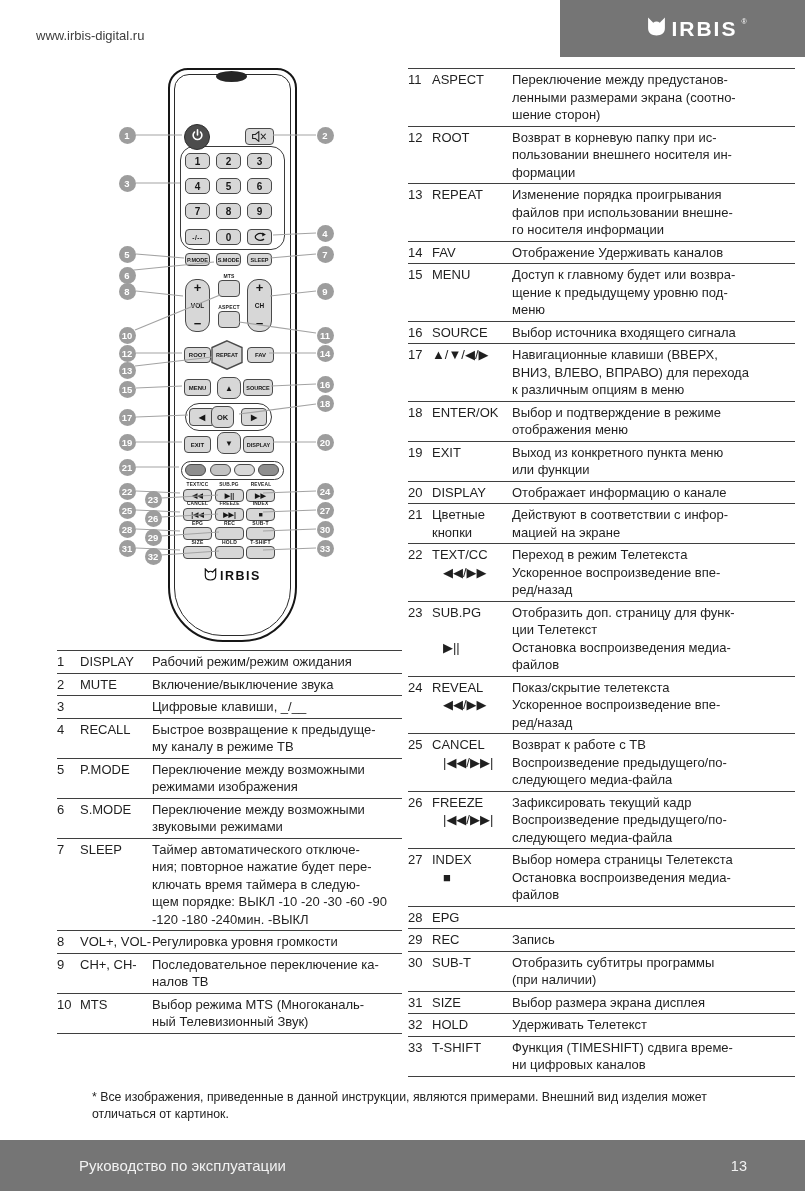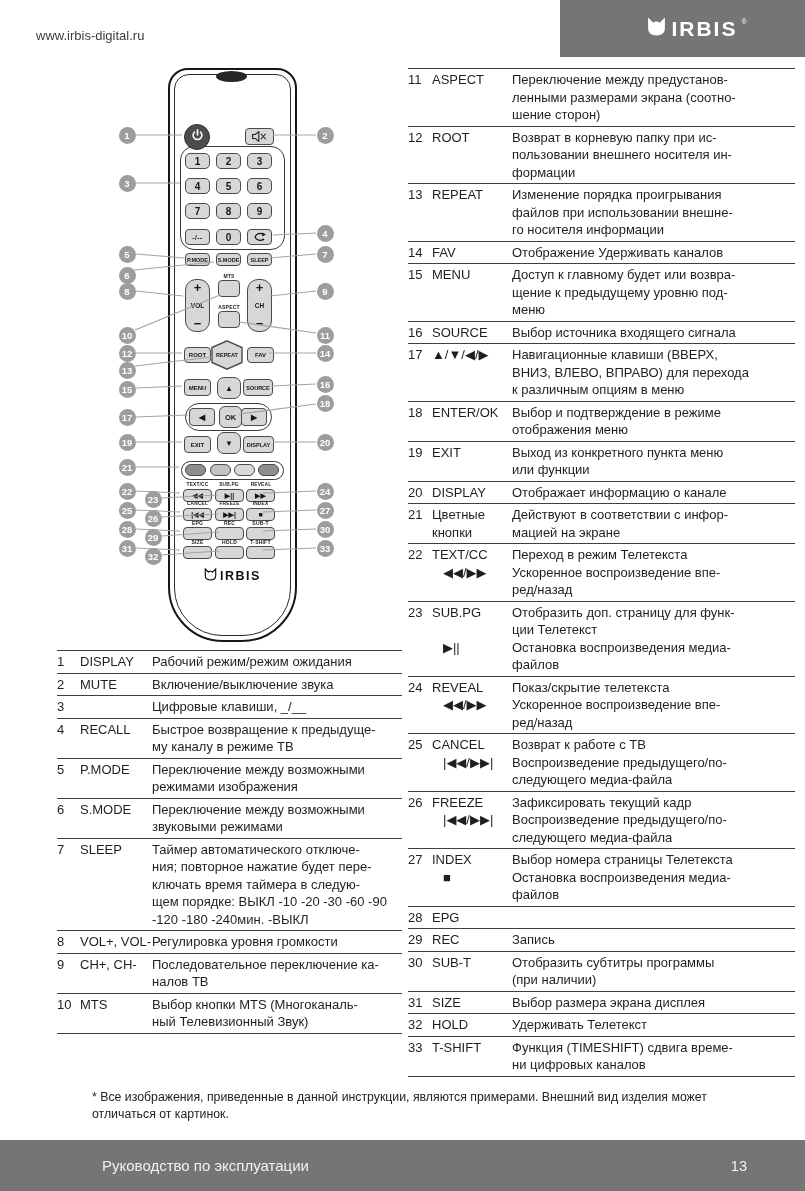--- a/index.html
+++ b/index.html
@@ -50,21 +50,21 @@
   .t-name{width:72px;flex:none;white-space:pre-line;}
   #right-table .t-name{width:80px;}
   .t-part:nth-child(2) .t-name{padding-left:11px;width:61px;}
   #right-table .t-part:nth-child(2) .t-name{width:69px;}
   .t-desc{flex:1;white-space:pre-line;min-width:0;}
 
   
   .footnote{position:absolute;left:92px;top:1089px;width:668px;font-size:12.3px;line-height:16.5px;color:#222;}
   .footer-bar{position:absolute;left:0;top:1140px;width:805px;height:51px;background:#757575;
               display:flex;align-items:center;}
-  .footer-title{color:#f2f2f2;font-size:15px;padding-left:102px;}
+  .footer-title{color:#f2f2f2;font-size:15px;padding-left:79px;}
   .footer-page{color:#f2f2f2;font-size:14.5px;position:absolute;right:58px;}
 </style>
 </head>
 <body>
 
 <div class="site-url">www.irbis-digital.ru</div>
 <div class="brand-box">
   <div class="brand-lockup">
     <span>
       <svg width="21" height="21" viewBox="0 0 20 20">
@@ -179,21 +179,21 @@
       <span>SOURCE</span>
     </div>
 
   <div class="btn" style="left:47px;top:307px;width:24px;height:22px;border-radius:7px;font-size:8px;">
       <span>▲</span>
     </div>
   <div class="grp" style="left:15px;top:333px;width:87px;height:28px;border-radius:14px;"></div>
   <div class="btn" style="left:19px;top:338px;width:26px;height:18px;font-size:8px;">
       <span>◀</span>
     </div>
-  <div class="btn" style="left:49px;top:336px;width:23px;height:22px;border-radius:6px;font-size:7.5px;">
+  <div class="btn" style="left:41px;top:336px;width:23px;height:22px;border-radius:6px;font-size:7.5px;">
       <span>OK</span>
     </div>
   <div class="btn" style="left:71px;top:338px;width:26px;height:18px;font-size:8px;">
       <span>▶</span>
     </div>
   <div class="btn" style="left:47px;top:362px;width:24px;height:22px;border-radius:7px;font-size:8px;">
       <span>▼</span>
     </div>
 
   <div class="btn" style="left:14px;top:366px;width:27px;height:17px;font-size:6px;">
@@ -416,21 +416,21 @@
           <div class="t-desc">Последовательное переключение ка-
 налов ТВ</div>
         </div>
       </div>
   </div>
     <div class="t-row">
     <div class="t-num">10</div>
     <div class="t-body">
         <div class="t-part">
           <div class="t-name">MTS</div>
-          <div class="t-desc">Выбор кнопки MTS (Многоканаль-
+          <div class="t-desc">Выбор режима MTS (Многоканаль-
 ный Телевизионный Звук)</div>
         </div>
       </div>
   </div>
   </div>
 <div id="right-table" class="doc-table">
     <div class="t-row">
     <div class="t-num">11</div>
     <div class="t-body">
         <div class="t-part">

